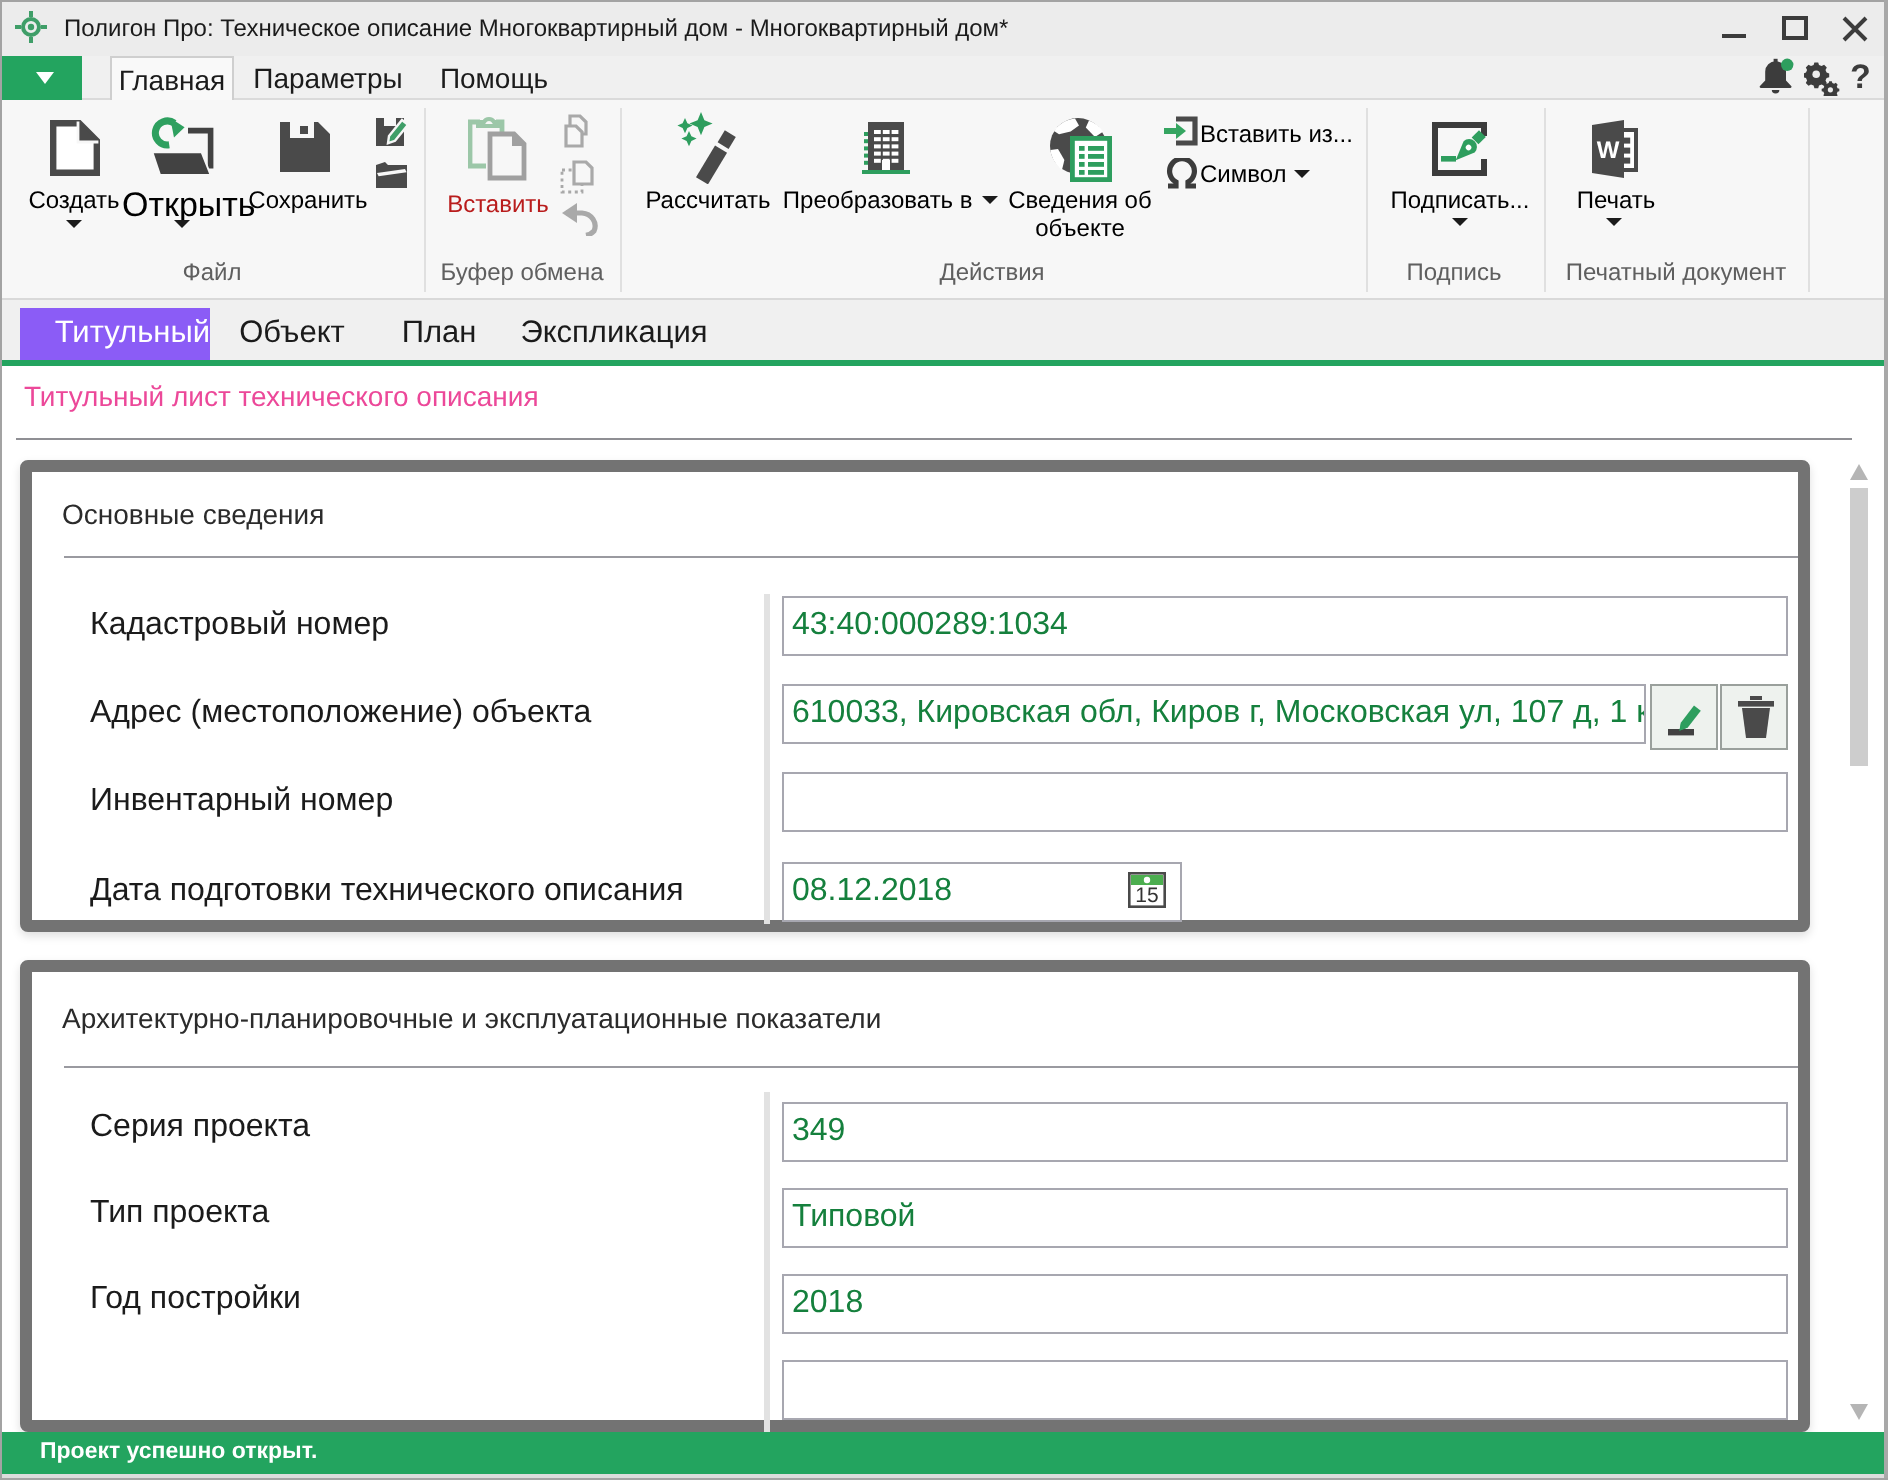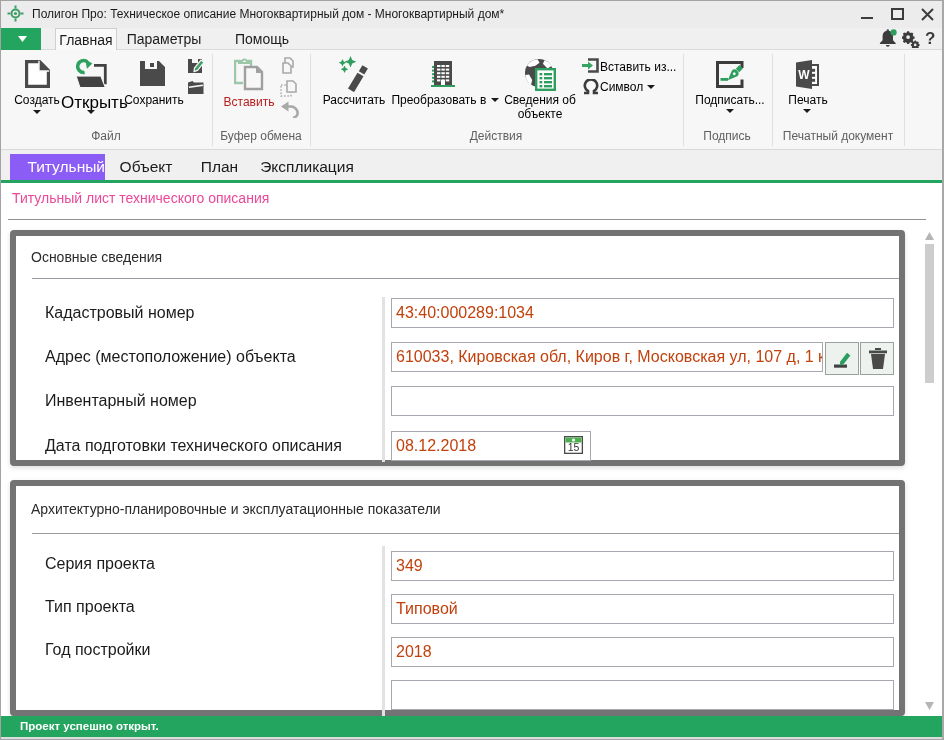--- a/index.html
+++ b/index.html
@@ -27,21 +27,21 @@
 #ptab-active { background:#8b5cf6; color:#fff;text-align:right; }
 
 #content { left:0; top:183px; width:942px; height:533px; background:#fff; overflow:hidden; }
 #heading { left:12px; top:7px; font-size:14px; color:#ec4899; }
 #headline { left:8px; top:36px; width:918px; height:1px; background:#8f8f94; }
 .gbox { position:absolute; left:10px; width:895px; background:#fff; border:6px solid #737373; border-radius:4px; box-shadow:0 2px 5px rgba(0,0,0,0.13); }
 .gbox .btitle { position:absolute; left:15px; font-size:14px; color:#2b2b2b; }
 .gbox .bline { position:absolute; left:16px; height:1px; background:#9a9aa0; }
 .coldiv { position:absolute; width:3px; background:#e2e2e2; }
 .flabel { position:absolute; left:29px; font-size:16px; color:#1b1b1b; }
-.finput { position:absolute; left:385px; height:30px; background:#fff; border:1px solid #a7a7b0; font-size:16px; color:#c2410c; line-height:28px; padding-left:4px; }
+.finput { position:absolute; left:385px; height:30px; background:#fff; border:1px solid #a7a7b0; font-size:16px; color:#15803d; line-height:28px; padding-left:4px; }
 
 #status { left:0; top:716px; width:942px; height:21px; background:#23a45f; color:#fff; font-size:11.5px; font-weight:bold; line-height:21px; padding-left:20px; }
 #below-status { left:0; top:737px; width:942px; height:3px; background:#dcdcdc; }
 </style>
 </head>
 <body>
 <div id="win">
   <div class="abs" style="left:0;top:0;width:944px;height:1px;background:#a3a3a3;z-index:50"></div>
   <div class="abs" style="left:0;top:0;width:1px;height:740px;background:#a3a3a3;z-index:50"></div>
   <div class="abs" style="left:942px;top:0;width:2px;height:740px;background:#a8a8a8;z-index:50"></div>
@@ -66,21 +66,21 @@
   </svg>
 
   <div class="abs" id="tabrow">
     <div class="abs" id="greenbtn">
         <svg width="9" height="6" viewBox="0 0 9 6">
           <path d="M0 0 H9 L4.5 6 Z" fill="#fff"></path>
         </svg>
       </div>
     <div class="rtab" id="rtab-active" style="left:55px;width:62px;">Главная</div>
     <div class="rtab" style="left:125px;width:78px;">Параметры</div>
-    <div class="rtab" style="left:215px;width:64px;margin-left:15px;">Помощь</div>
+    <div class="rtab" style="left:215px;width:64px;">Помощь</div>
   </div>
 
   <svg class="abs" style="left:879px;top:29px" width="20" height="18" viewBox="0 0 20 18">
     <path d="M8.8 1.6 a5.2 5.2 0 0 1 5.2 5.2 v4.4 l2.6 2.8 a0.6 0.6 0 0 1 -0.45 1 h-14.7 a0.6 0.6 0 0 1 -0.45 -1 l2.6 -2.8 v-4.4 a5.2 5.2 0 0 1 5.2 -5.2 z" fill="#3c3c3c"></path>
     <path d="M7.8 0.4 h2 v1.6 h-2 z" fill="#3c3c3c"></path>
     <path d="M6.9 16 h3.8 a1.9 1.7 0 0 1 -3.8 0 z" fill="#3c3c3c"></path>
     <circle cx="14.6" cy="3.4" r="3.1" fill="#2e9e5e"></circle>
   </svg>
   <svg class="abs" style="left:902px;top:31px" width="18" height="17" viewBox="0 0 18 17">
     <g fill="#3c3c3c">

